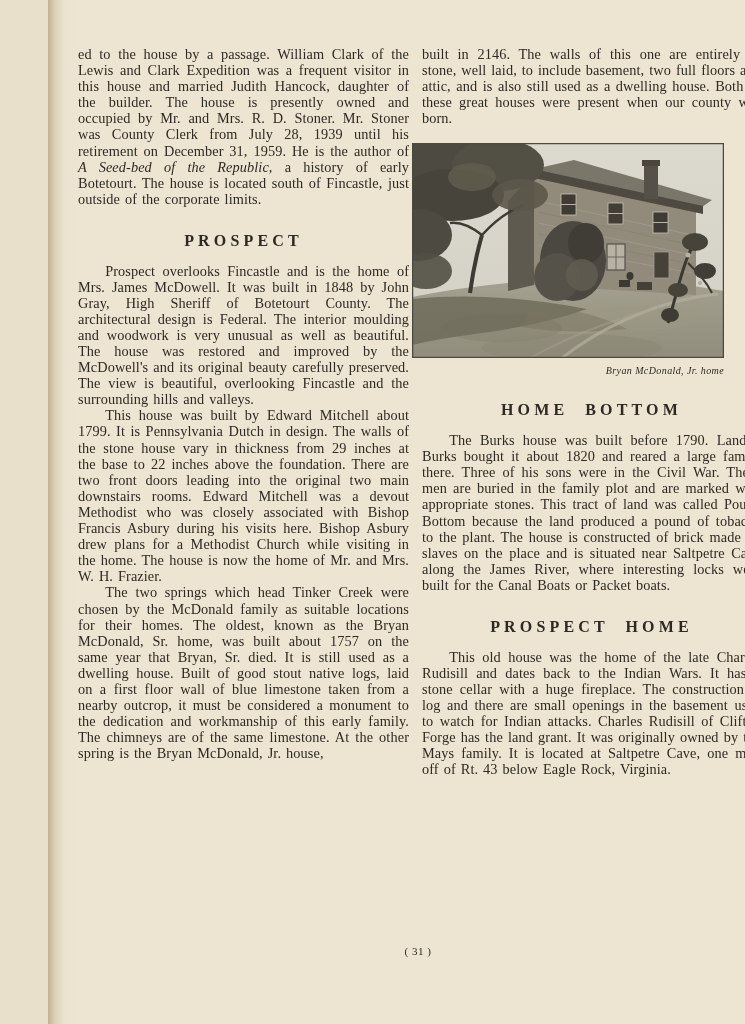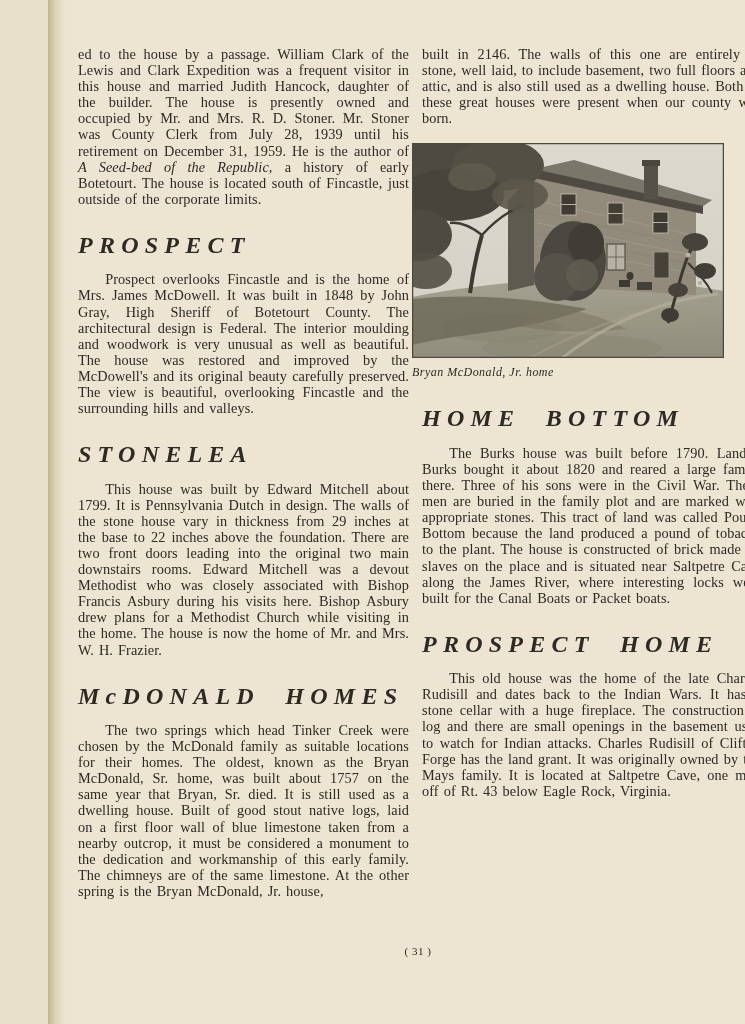--- a/index.html
+++ b/index.html
@@ -40,41 +40,40 @@
     line-height: 16.1px;
     text-align: justify;
     word-spacing: 0.09em;
     letter-spacing: 0.1px;
     text-indent: 1.9em;
   }
   p.no-indent { text-indent: 0; }
   .italic { font-style: italic; }
   h2.section-heading {
     margin: 25px 0 13px 0;
-    font-size: 24px;
+    font-size: 16px;
     font-weight: 700;
-    text-align: left;
+    text-align: center;
     letter-spacing: 0.26em;
     word-spacing: 0.55em;
     line-height: 1.1;
-    font-style: italic;
   }
   figure.photo-figure {
     margin: 17px 0 4px -10px;
     width: 312px;
   }
   figure.photo-figure svg {
     display: block;
     width: 312px; height: 215px;
   }
   figcaption.photo-caption {
     margin-top: 7px;
     font-style: italic;
-    font-size: 12px;
-    text-align: left;
+    font-size: 10px;
+    text-align: right;
     letter-spacing: 0.04em;
   }
   .page-number {
     position: absolute;
     top: 945px; left: 30px; width: 680px;
     text-align: center;
     font-size: 11px;
     letter-spacing: 0.05em;
   }
 </style>
@@ -86,24 +85,22 @@
   <div class="page-edge-strip"></div>
 
   <div class="content">
 
     <div class="col-left">
       <p class="body-text no-indent"><span>ed to the house by a passage. William Clark of the Lewis and Clark Expedition was a frequent visitor in this house and married Judith Hancock, daughter of the builder. The house is presently owned and occupied by Mr. and Mrs. R. D. Stoner. Mr. Stoner was County Clerk from July 28, 1939 until his retirement on December 31, 1959. He is the author of </span><span class="italic">A Seed-bed of the Republic,</span><span> a history of early Botetourt. The house is located south of Fincastle, just outside of the corporate limits.</span></p>
 
       <h2 class="section-heading">PROSPECT</h2>
       <p class="body-text">Prospect overlooks Fincastle and is the home of Mrs. James McDowell. It was built in 1848 by John Gray, High Sheriff of Botetourt County. The architectural design is Federal. The interior moulding and woodwork is very unusual as well as beautiful. The house was restored and improved by the McDowell's and its original beauty carefully preserved. The view is beautiful, overlooking Fincastle and the surrounding hills and valleys.</p>
 
-      <h2 class="section-heading">STONELEA</h2>
       <p class="body-text">This house was built by Edward Mitchell about 1799. It is Pennsylvania Dutch in design. The walls of the stone house vary in thickness from 29 inches at the base to 22 inches above the foundation. There are two front doors leading into the original two main downstairs rooms. Edward Mitchell was a devout Methodist who was closely associated with Bishop Francis Asbury during his visits here. Bishop Asbury drew plans for a Methodist Church while visiting in the home. The house is now the home of Mr. and Mrs. W. H. Frazier.</p>
 
-      <h2 class="section-heading">McDONALD HOMES</h2>
       <p class="body-text">The two springs which head Tinker Creek were chosen by the McDonald family as suitable locations for their homes. The oldest, known as the Bryan McDonald, Sr. home, was built about 1757 on the same year that Bryan, Sr. died. It is still used as a dwelling house. Built of good stout native logs, laid on a first floor wall of blue limestone taken from a nearby outcrop, it must be considered a monument to the dedication and workmanship of this early family. The chimneys are of the same limestone. At the other spring is the Bryan McDonald, Jr. house,</p>
     </div>
 
     <div class="col-right">
       <p class="body-text no-indent">built in 2146. The walls of this one are entirely of stone, well laid, to include basement, two full floors and attic, and is also still used as a dwelling house. Both of these great houses were present when our county was born.</p>
 
       <figure class="photo-figure">
         <svg viewBox="0 0 312 215" xmlns="http://www.w3.org/2000/svg">
           <defs>
             <linearGradient id="skyGrad" x1="0" y1="0" x2="0" y2="1">

